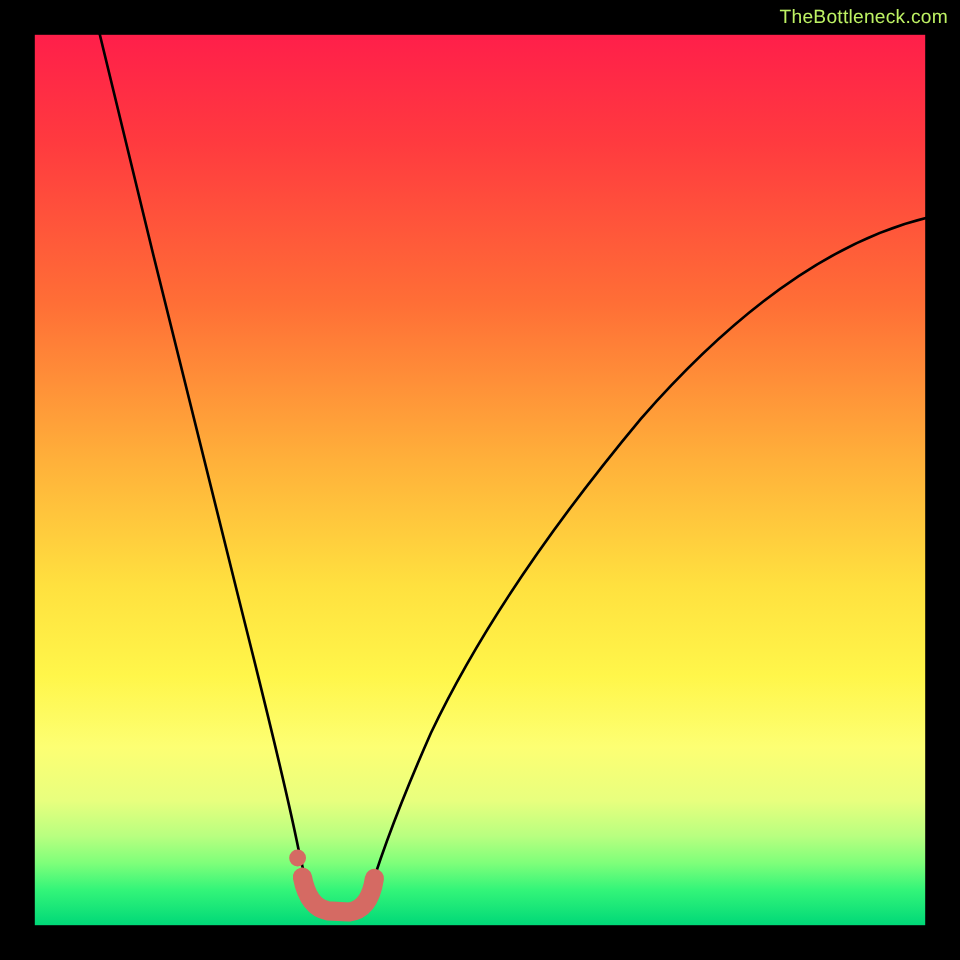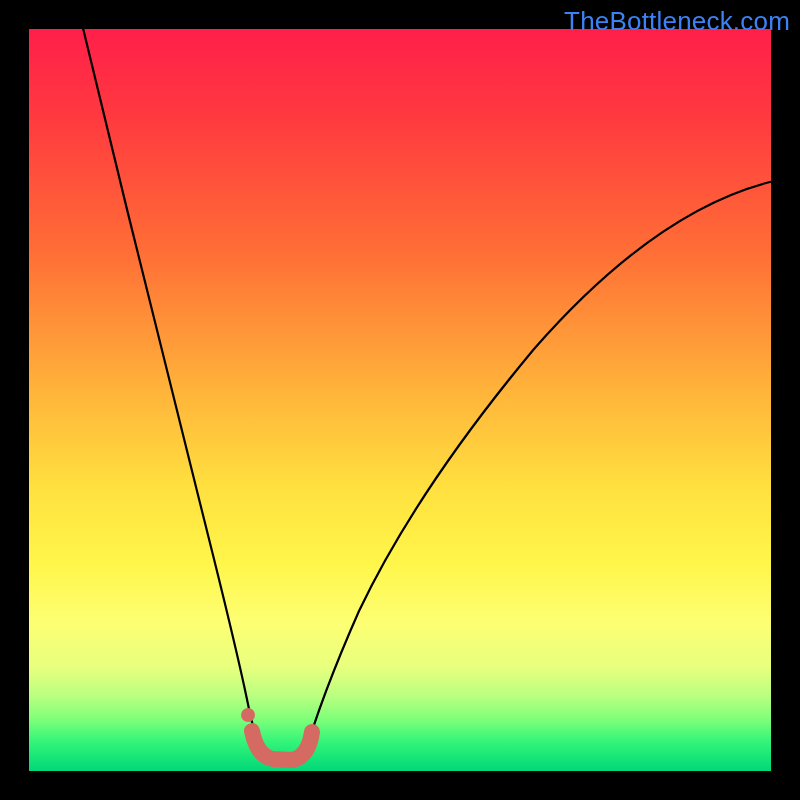--- a/index.html
+++ b/index.html
@@ -29,22 +29,22 @@
       #b8ff80 90%,
       #7fff7a 93%,
       #34f579 96%,
       #00d878 100%
     );
   }
   .watermark {
     position: absolute;
     top: 6px;
     right: 10px;
-    color: #3b82f6;
-    font-size: 26px;
+    color: #bef264;
+    font-size: 16px;
     font-weight: 500;
     letter-spacing: 0.2px;
     z-index: 10;
   }
   svg.curves {
     position: absolute;
     left: 0;
     top: 0;
     width: 742px;
     height: 742px;

